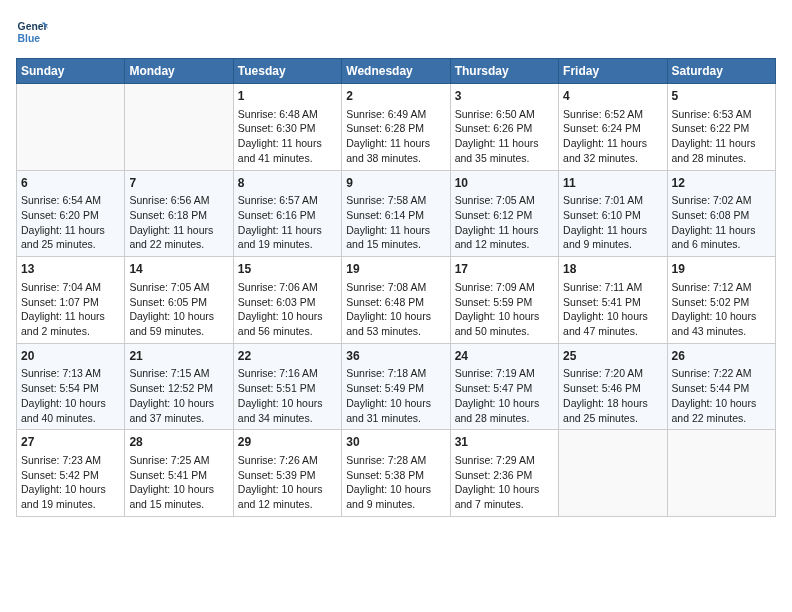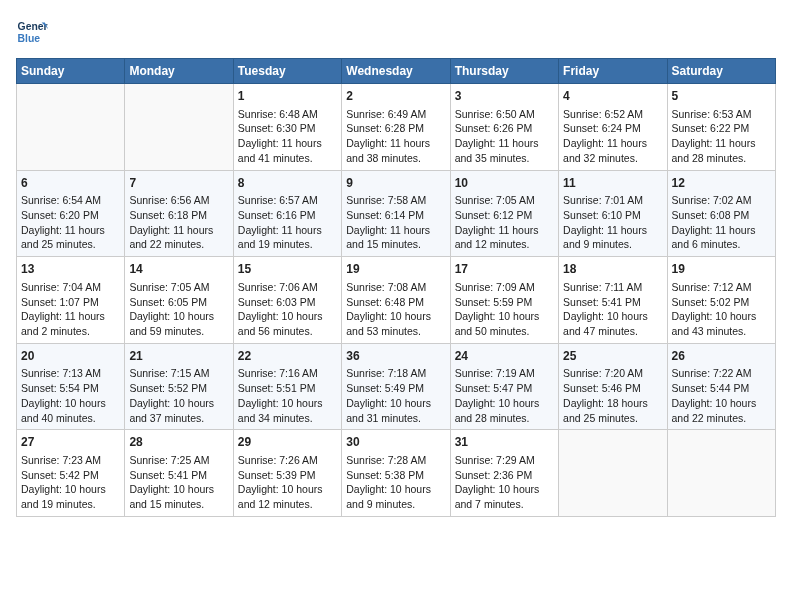--- a/index.html
+++ b/index.html
@@ -130,21 +130,21 @@
         <td><span class="day-num">13</span><span>Sunrise: 7:04 AM</span><br><span>Sunset: 1:07 PM</span><br><span>Daylight: 11 hours and 2 minutes.</span></td>
         <td><span class="day-num">14</span><span>Sunrise: 7:05 AM</span><br><span>Sunset: 6:05 PM</span><br><span>Daylight: 10 hours and 59 minutes.</span></td>
         <td><span class="day-num">15</span><span>Sunrise: 7:06 AM</span><br><span>Sunset: 6:03 PM</span><br><span>Daylight: 10 hours and 56 minutes.</span></td>
         <td><span class="day-num">19</span><span>Sunrise: 7:08 AM</span><br><span>Sunset: 6:48 PM</span><br><span>Daylight: 10 hours and 53 minutes.</span></td>
         <td><span class="day-num">17</span><span>Sunrise: 7:09 AM</span><br><span>Sunset: 5:59 PM</span><br><span>Daylight: 10 hours and 50 minutes.</span></td>
         <td><span class="day-num">18</span><span>Sunrise: 7:11 AM</span><br><span>Sunset: 5:41 PM</span><br><span>Daylight: 10 hours and 47 minutes.</span></td>
         <td><span class="day-num">19</span><span>Sunrise: 7:12 AM</span><br><span>Sunset: 5:02 PM</span><br><span>Daylight: 10 hours and 43 minutes.</span></td>
       </tr>
       <tr>
         <td><span class="day-num">20</span><span>Sunrise: 7:13 AM</span><br><span>Sunset: 5:54 PM</span><br><span>Daylight: 10 hours and 40 minutes.</span></td>
-        <td><span class="day-num">21</span><span>Sunrise: 7:15 AM</span><br><span>Sunset: 5:52 PM</span><br><span>Daylight: 10 hours and 37 minutes.</span></td>
+        <td><span class="day-num">21</span><span>Sunrise: 7:15 AM</span><br><span>Sunset: 12:52 PM</span><br><span>Daylight: 10 hours and 37 minutes.</span></td>
         <td><span class="day-num">22</span><span>Sunrise: 7:16 AM</span><br><span>Sunset: 5:51 PM</span><br><span>Daylight: 10 hours and 34 minutes.</span></td>
         <td><span class="day-num">36</span><span>Sunrise: 7:18 AM</span><br><span>Sunset: 5:49 PM</span><br><span>Daylight: 10 hours and 31 minutes.</span></td>
         <td><span class="day-num">24</span><span>Sunrise: 7:19 AM</span><br><span>Sunset: 5:47 PM</span><br><span>Daylight: 10 hours and 28 minutes.</span></td>
         <td><span class="day-num">25</span><span>Sunrise: 7:20 AM</span><br><span>Sunset: 5:46 PM</span><br><span>Daylight: 18 hours and 25 minutes.</span></td>
         <td><span class="day-num">26</span><span>Sunrise: 7:22 AM</span><br><span>Sunset: 5:44 PM</span><br><span>Daylight: 10 hours and 22 minutes.</span></td>
       </tr>
       <tr>
         <td><span class="day-num">27</span><span>Sunrise: 7:23 AM</span><br><span>Sunset: 5:42 PM</span><br><span>Daylight: 10 hours and 19 minutes.</span></td>
         <td><span class="day-num">28</span><span>Sunrise: 7:25 AM</span><br><span>Sunset: 5:41 PM</span><br><span>Daylight: 10 hours and 15 minutes.</span></td>
         <td><span class="day-num">29</span><span>Sunrise: 7:26 AM</span><br><span>Sunset: 5:39 PM</span><br><span>Daylight: 10 hours and 12 minutes.</span></td>

